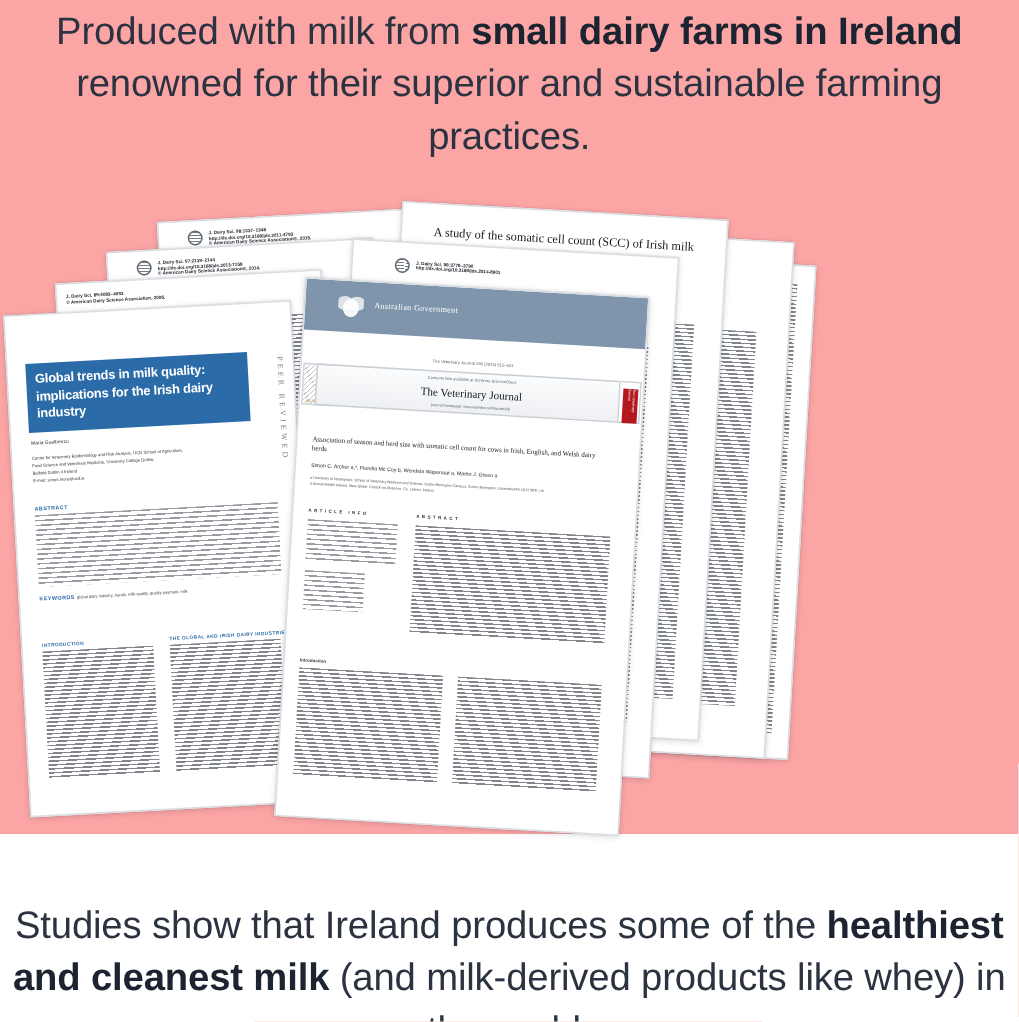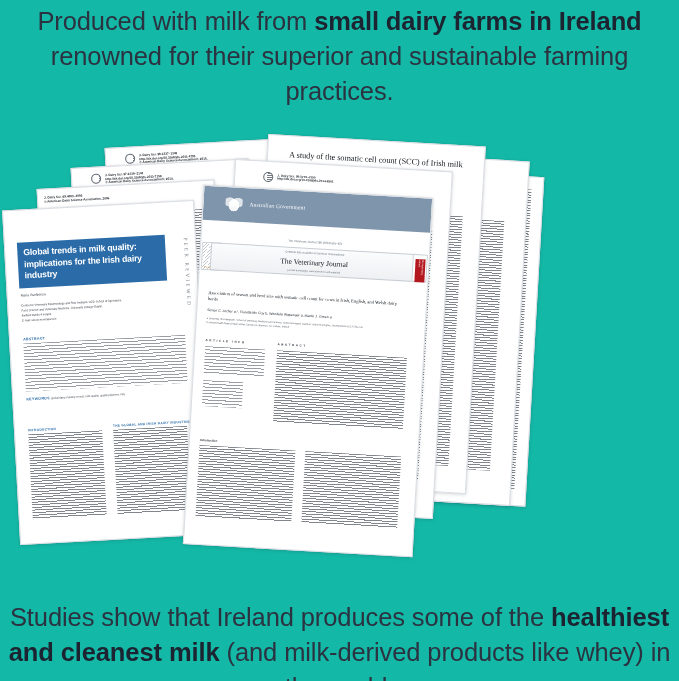--- a/index.html
+++ b/index.html
@@ -3,21 +3,21 @@
 <meta charset="utf-8">
 <style>
   * { box-sizing: border-box; }
   html, body {
     margin: 0; padding: 0;
     width: 679px; height: 681px;
     background: #ffffff;
     font-family: "Liberation Sans", sans-serif;
     overflow: hidden;
   }
-  #root { position: relative; width: 679px; height: 681px; background: #14b8a6; }
+  #root { position: relative; width: 679px; height: 556px; background: #fca5a5; }
 
   
   .copy {
     position: absolute; left: 0; width: 679px;
     text-align: center;
     color: #2b3240;
     font-size: 25.5px;
     line-height: 35px;
     font-weight: 400;
     letter-spacing: -0.1px;

